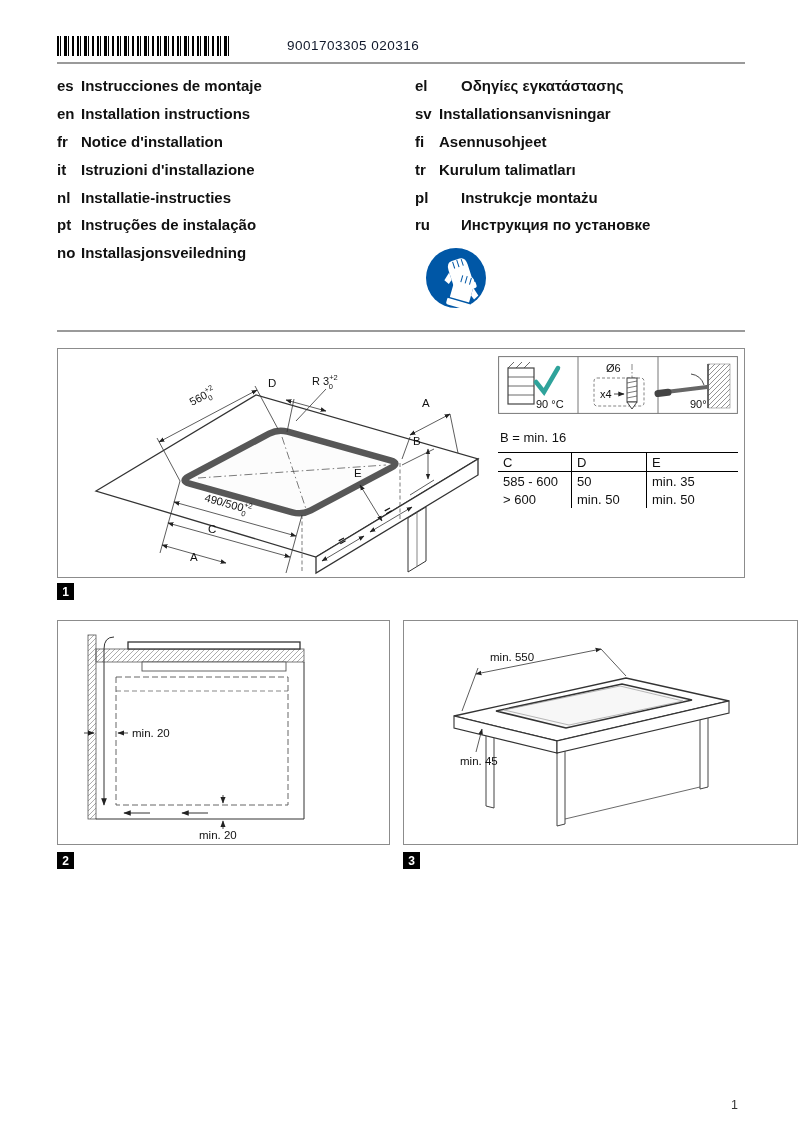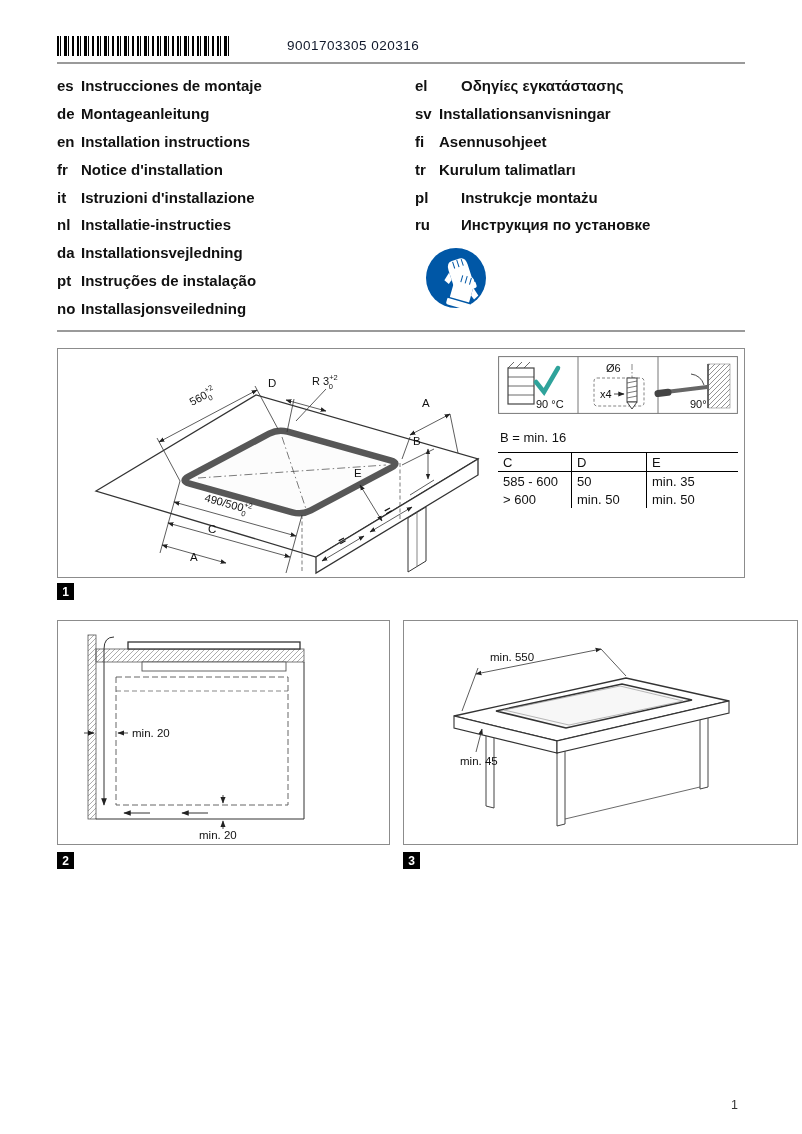--- a/index.html
+++ b/index.html
@@ -43,42 +43,34 @@
   <div class="bc-num">9001703305 020316</div>
 
   <div class="rule rule1"></div>
 
   <div class="lang-col col-left">
     <div class="lang-row">
         <span class="lang-code">es</span>
         <span>Instrucciones de montaje</span>
       </div>
     <div class="lang-row">
-        <span class="lang-code">de</span>
-        <span>Montageanleitung</span>
-      </div>
-    <div class="lang-row">
         <span class="lang-code">en</span>
         <span>Installation instructions</span>
       </div>
     <div class="lang-row">
         <span class="lang-code">fr</span>
         <span>Notice d'installation</span>
       </div>
     <div class="lang-row">
         <span class="lang-code">it</span>
         <span>Istruzioni d'installazione</span>
       </div>
     <div class="lang-row">
         <span class="lang-code">nl</span>
         <span>Installatie-instructies</span>
-      </div>
-    <div class="lang-row">
-        <span class="lang-code">da</span>
-        <span>Installationsvejledning</span>
       </div>
     <div class="lang-row">
         <span class="lang-code">pt</span>
         <span>Instruções de instalação</span>
       </div>
     <div class="lang-row">
         <span class="lang-code">no</span>
         <span>Installasjonsveiledning</span>
       </div>
   </div>

